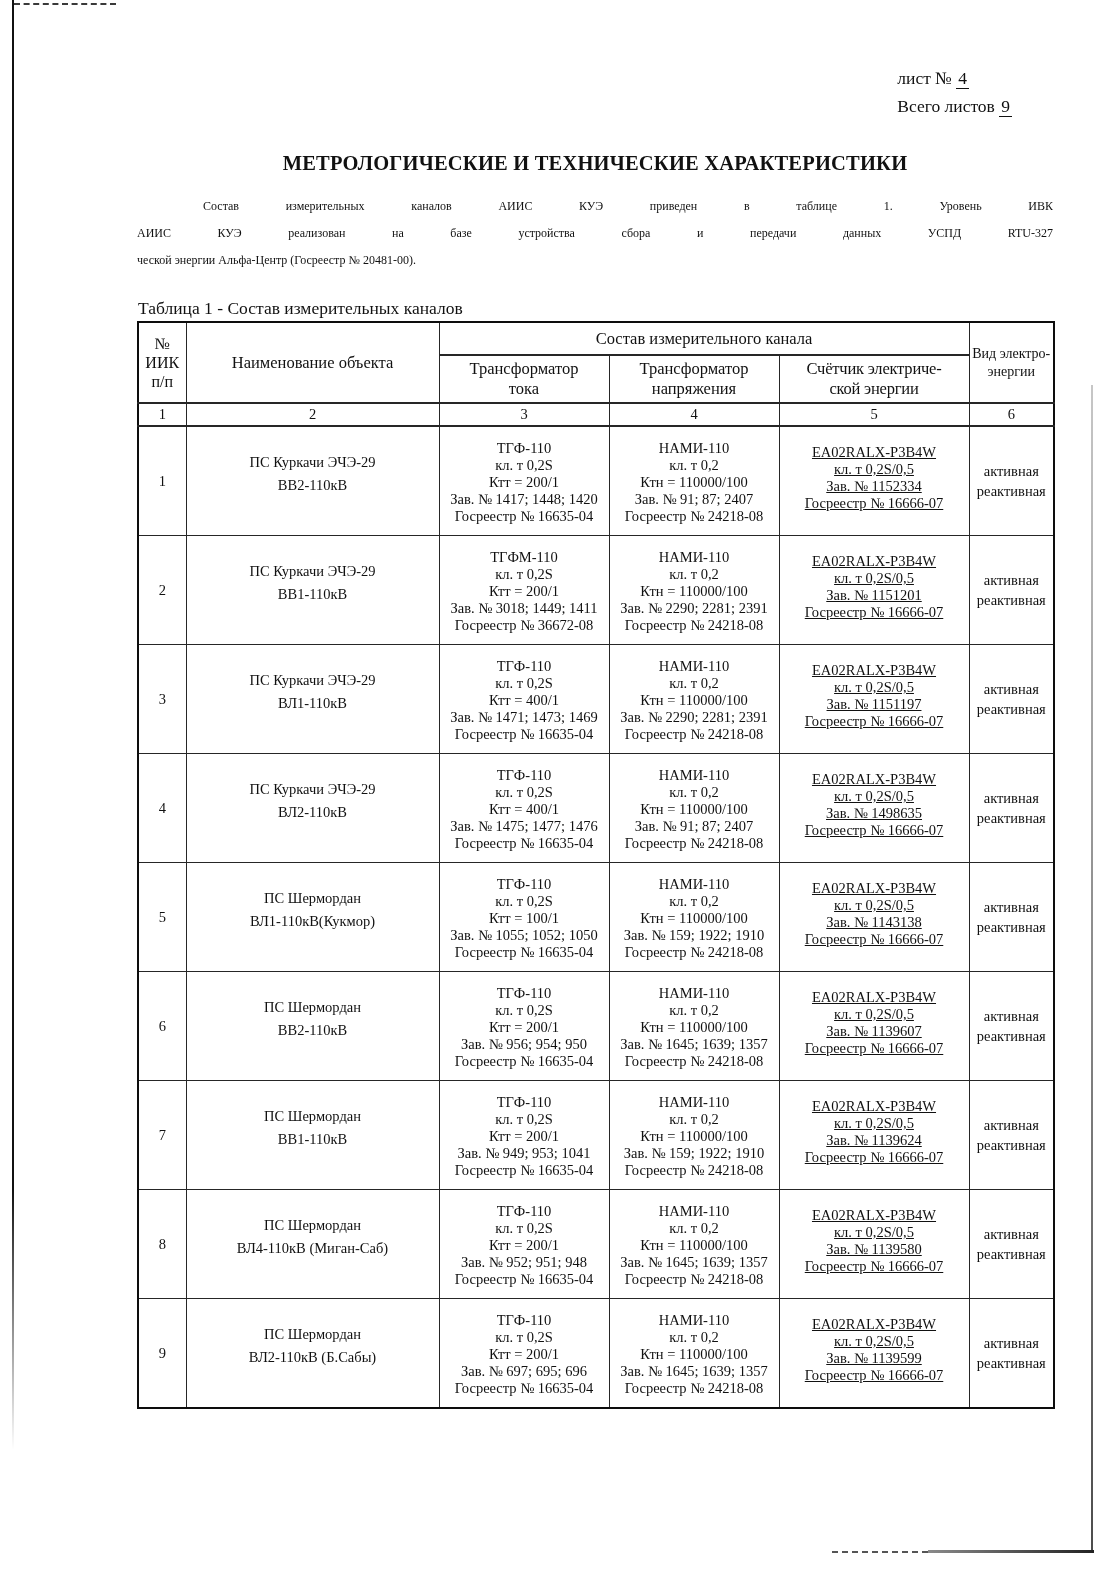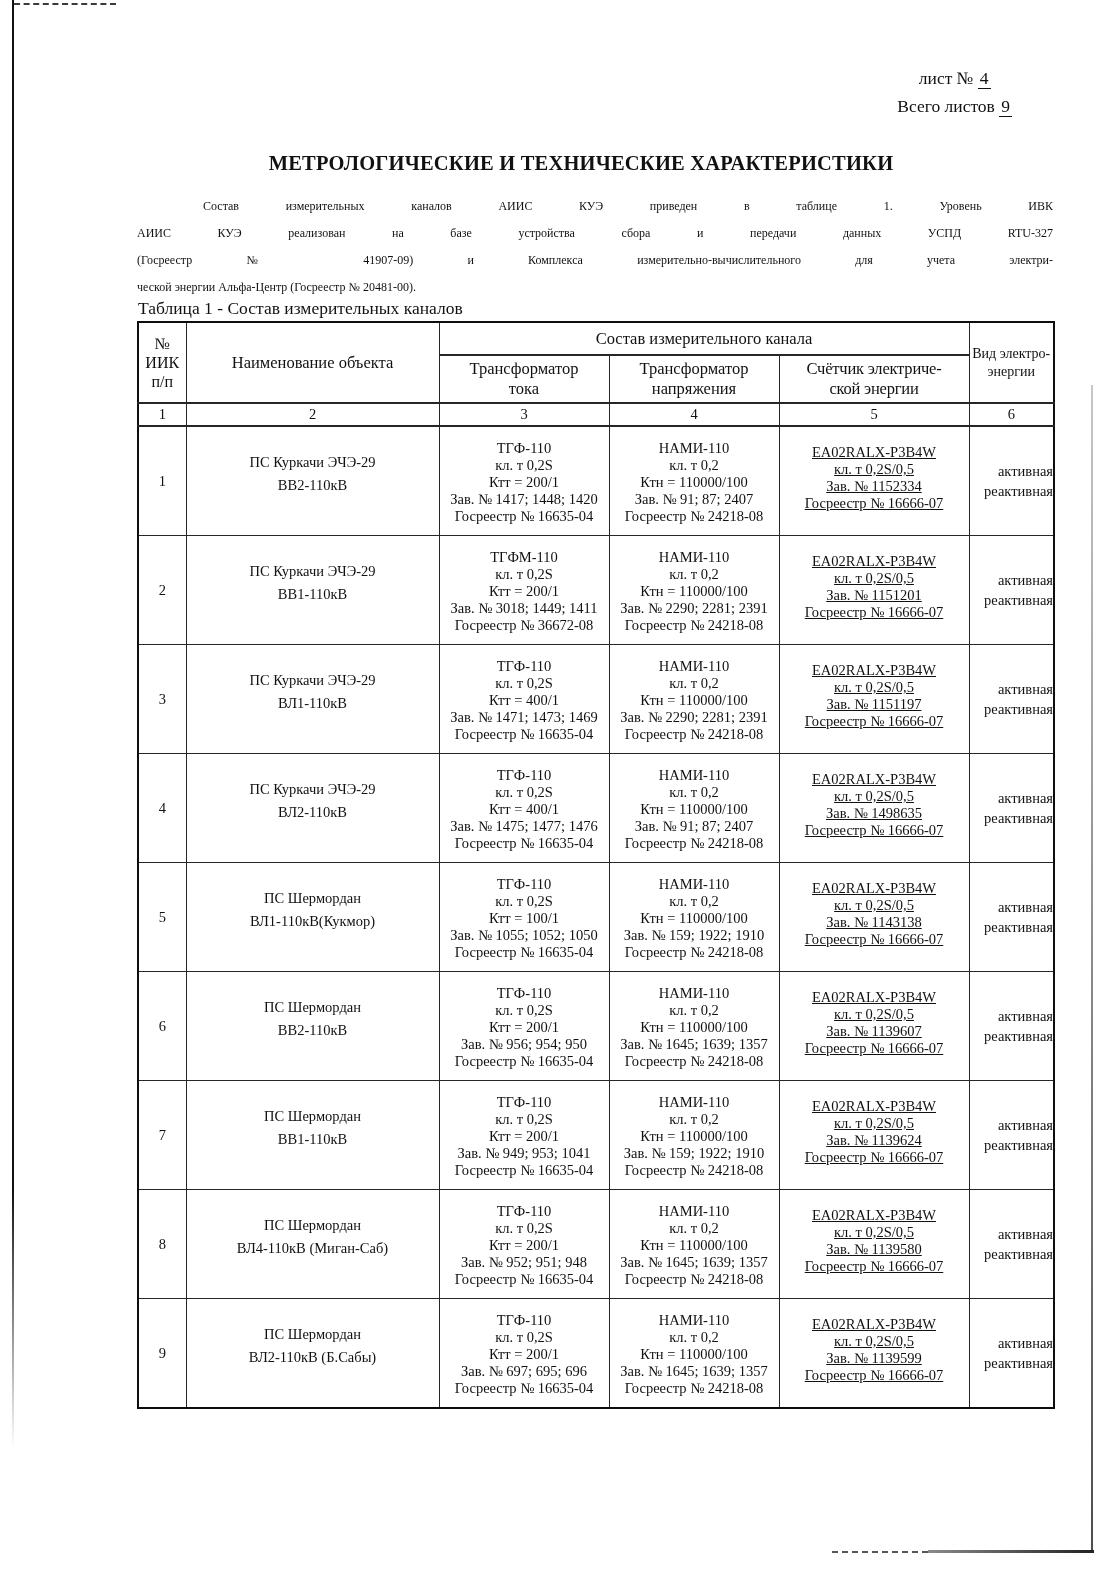--- a/index.html
+++ b/index.html
@@ -13,25 +13,25 @@
     background:linear-gradient(#111 0 82%, rgba(17,17,17,0)); }
   .marks-top-left { position:absolute; left:14px; top:3px; width:102px; height:0;
     border-top:2px dashed #3a3a3a; }
   .edge-right { position:absolute; left:1091px; top:385px; width:2px; height:1167px;
     background:linear-gradient(rgba(130,130,130,.45), #4d4d4d); }
   .dashes-bottom-right { position:absolute; left:832px; top:1551px; width:96px; height:0;
     border-top:2px dashed #555; }
   .line-bottom-right { position:absolute; left:928px; top:1550px; width:166px; height:3px;
     background:linear-gradient(to right,#8a8a8a,#222); }
   
-  .sheet-info { position:absolute; top:64px; right:86px; text-align:center;
+  .sheet-info { position:absolute; top:64px; right:86px; text-align:left;
     font-size:17.5px; line-height:28px; }
   .sheet-info .uline { border-bottom:1.6px solid #111; padding:0 2px; }
   
-  .doc-title { position:absolute; top:152px; left:123px; width:916px;
+  .doc-title { position:absolute; top:152px; left:137px; width:916px;
     text-align:center; font-weight:bold; font-size:20.5px; letter-spacing:.2px; }
   .para { position:absolute; top:193px; left:137px; width:916px; font-size:12px; }
   .para .pline { line-height:27px; text-align:justify; text-align-last:justify; }
   .para .pline.first { text-indent:66px; }
   .para .pline.last  { text-align-last:left; }
   .table-caption { position:absolute; top:298px; left:138px; font-size:17.5px; }
   
   table.channels { position:absolute; top:321px; left:137px; width:916px;
     border-collapse:collapse; table-layout:fixed; font-size:14.5px; }
   table.channels th, table.channels td {
@@ -45,21 +45,21 @@
   tr.h2 th.th-meter { letter-spacing:-.2px; }
   tr.h1 th, tr.h2 th { border-bottom-width:2px; }
   tr.nums td { height:21px; font-size:14.5px; border-bottom-width:2px; }
   tbody.rows td { height:108px; }
   .stack { height:82px; display:flex; flex-direction:column;
     justify-content:flex-start; align-items:center; }
   .stack.meter { padding:4px 0 16px 0; box-sizing:border-box;text-decoration:underline; }
   .name-stack { height:106px; box-sizing:border-box; padding-top:24px;
     display:flex; flex-direction:column; gap:3px; align-items:center; line-height:20px; }
   .vid-stack { height:92px; display:flex; flex-direction:column;
-    justify-content:center; align-items:flex-end; line-height:20px; }
+    justify-content:center; align-items:center; line-height:20px; }
   .tline { white-space:nowrap; }
 </style>
 </head>
 <body>
 
 <div class="edge-left"></div>
 <div class="marks-top-left"></div>
 <div class="edge-right"></div>
 <div class="dashes-bottom-right"></div>
 <div class="line-bottom-right"></div>
@@ -67,21 +67,20 @@
 <div class="sheet-info">
   <div><span>лист №</span> <span class="uline">4</span></div>
   <div><span>Всего листов</span> <span class="uline">9</span></div>
 </div>
 
 <div class="doc-title">МЕТРОЛОГИЧЕСКИЕ И ТЕХНИЧЕСКИЕ ХАРАКТЕРИСТИКИ</div>
 
 <div class="para">
   <div class="pline first">Состав измерительных каналов АИИС КУЭ приведен в таблице 1. Уровень ИВК</div>
   <div class="pline">АИИС КУЭ реализован на базе устройства сбора и передачи данных УСПД RTU-327</div>
-  <div class="pline">(Госреестр № 41907-09) и Комплекса измерительно-вычислительного для учета электри-</div>
   <div class="pline last">ческой энергии Альфа-Центр (Госреестр № 20481-00).</div>
 </div>
 
 <div class="table-caption">Таблица 1 - Состав измерительных каналов</div>
 
 <table class="channels">
   <colgroup>
     <col style="width:48px">
       <col style="width:253px">
       <col style="width:170px">

